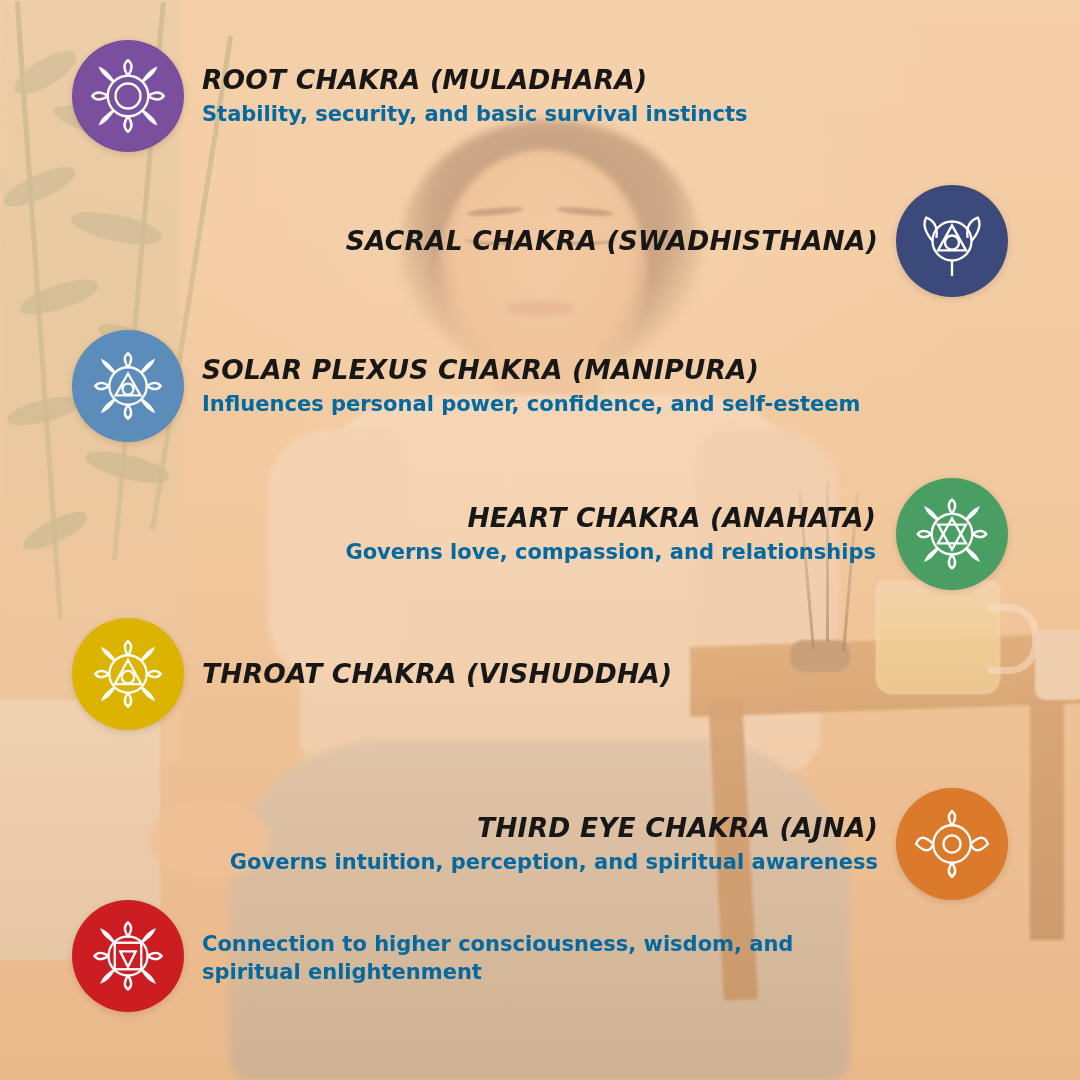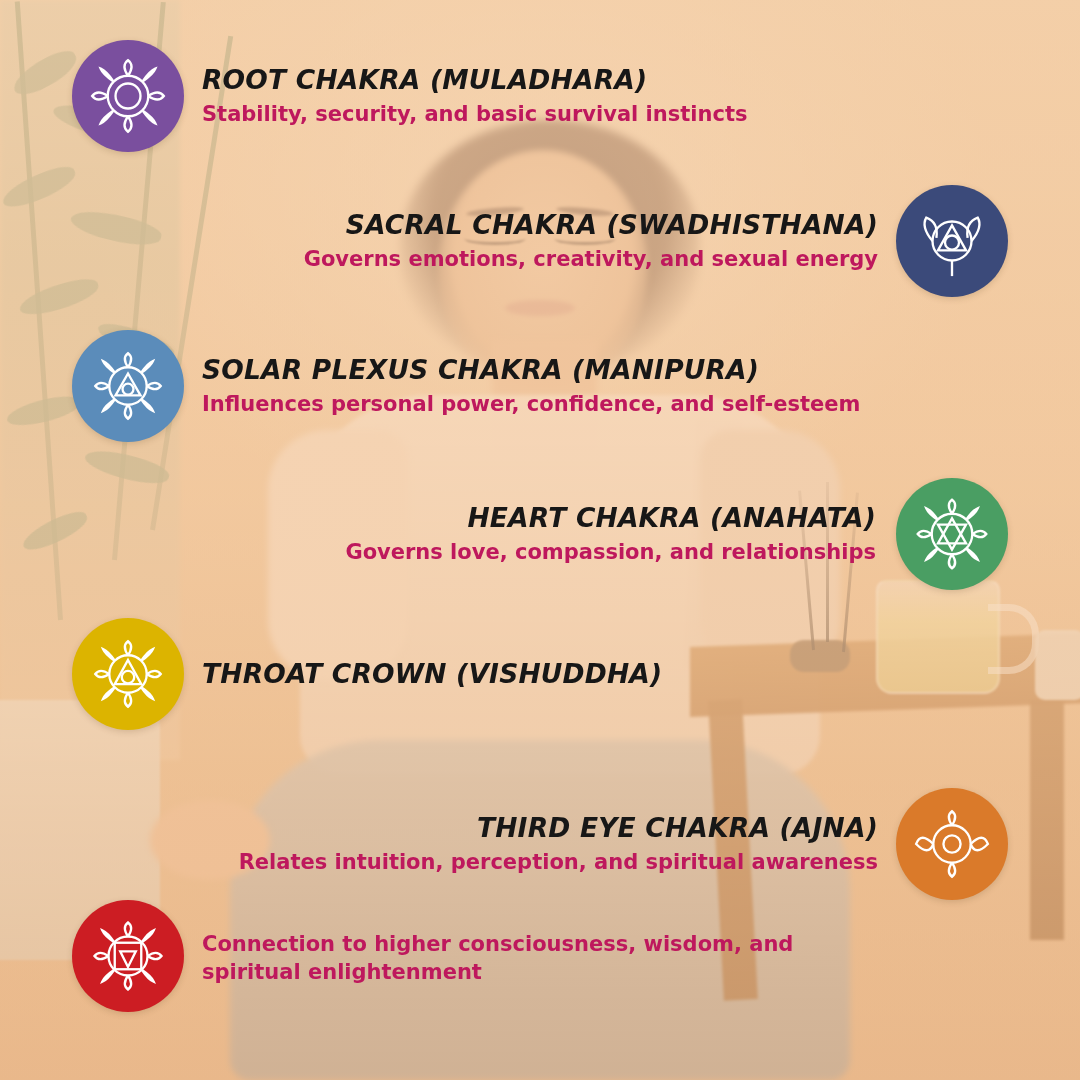--- a/index.html
+++ b/index.html
@@ -206,21 +206,21 @@
     font-size: 26.5px;
     letter-spacing: .2px;
     color: #171717;
     line-height: 1.18;
     white-space: nowrap;
   }
   .desc {
     font-family: "DejaVu Sans", sans-serif;
     font-weight: 700;
     font-size: 21px;
-    color: #be185d;
+    color: #0369a1;
     line-height: 1.32;
     margin-top: 6px;
     max-width: 700px;
   }
   .row.left-badge .desc { white-space: nowrap; }
   .row.right-badge .desc { white-space: nowrap; }
   .row.wrap .desc { white-space: normal; width: 620px; }
 </style>
 </head>
 <body>
@@ -312,21 +312,20 @@
           <circle cx="50" cy="50" r="25"></circle>
           <path d="M50 30 L68 62 L32 62 Z"></path>
           <circle cx="50" cy="52" r="9"></circle>
           <path d="M25 50 q-15 -18 -8 -30 q16 6 13 26"></path>
           <path d="M75 50 q15 -18 8 -30 q-16 6 -13 26"></path>
           <path d="M50 75 q0 16 0 20"></path>
         </svg>
       </div>
       <div class="texts">
         <div class="title">SACRAL CHAKRA (SWADHISTHANA)</div>
-        <div class="desc">Governs emotions, creativity, and sexual energy</div>
       </div>
     </div>
 
     <div class="row left-badge" style="top:330px;">
       <div class="badge" style="background:#5b8cba;">
         <svg width="78" height="78" viewBox="0 0 100 100" fill="none" stroke="#fff" stroke-width="3">
           <circle cx="50" cy="50" r="24"></circle>
           <path d="M50 34 L66 62 L34 62 Z"></path>
           <circle cx="50" cy="54" r="7"></circle>
           <g>
@@ -383,38 +382,38 @@
             <path d="M74 50 q12 -8 18 0 q-6 8 -18 0"></path>
             <path d="M33 33 q-12 -8 -15 -15 q7 3 15 15"></path>
             <path d="M67 33 q12 -8 15 -15 q-7 3 -15 15"></path>
             <path d="M33 67 q-12 8 -15 15 q7 -3 15 -15"></path>
             <path d="M67 67 q12 8 15 15 q-7 -3 -15 -15"></path>
             <path d="M50 74 q-8 12 0 18 q8 -6 0 -18"></path>
           </g>
         </svg>
       </div>
       <div class="texts">
-        <div class="title">THROAT CROWN (VISHUDDHA)</div>
+        <div class="title">THROAT CHAKRA (VISHUDDHA)</div>
       </div>
     </div>
 
     <div class="row right-badge" style="top:788px;">
       <div class="badge" style="background:#da7a2a;">
         <svg width="78" height="78" viewBox="0 0 100 100" fill="none" stroke="#fff" stroke-width="3">
           <circle cx="50" cy="50" r="24"></circle>
           <circle cx="50" cy="50" r="11"></circle>
           <path d="M26 50 q-16 -16 -22 0 q16 16 22 0"></path>
           <path d="M74 50 q16 -16 22 0 q-16 16 -22 0"></path>
           <path d="M50 26 q-8 -12 0 -18 q8 6 0 18"></path>
           <path d="M50 74 q-8 12 0 18 q8 -6 0 -18"></path>
         </svg>
       </div>
       <div class="texts">
         <div class="title">THIRD EYE CHAKRA (AJNA)</div>
-        <div class="desc">Relates intuition, perception, and spiritual awareness</div>
+        <div class="desc">Governs intuition, perception, and spiritual awareness</div>
       </div>
     </div>
 
     <div class="row left-badge wrap" style="top:900px;">
       <div class="badge" style="background:#cc1d23;">
         <svg width="78" height="78" viewBox="0 0 100 100" fill="none" stroke="#fff" stroke-width="3">
           <circle cx="50" cy="50" r="25"></circle>
           <rect x="33" y="33" width="34" height="34"></rect>
           <path d="M50 64 L40 44 L60 44 Z"></path>
           <g>

